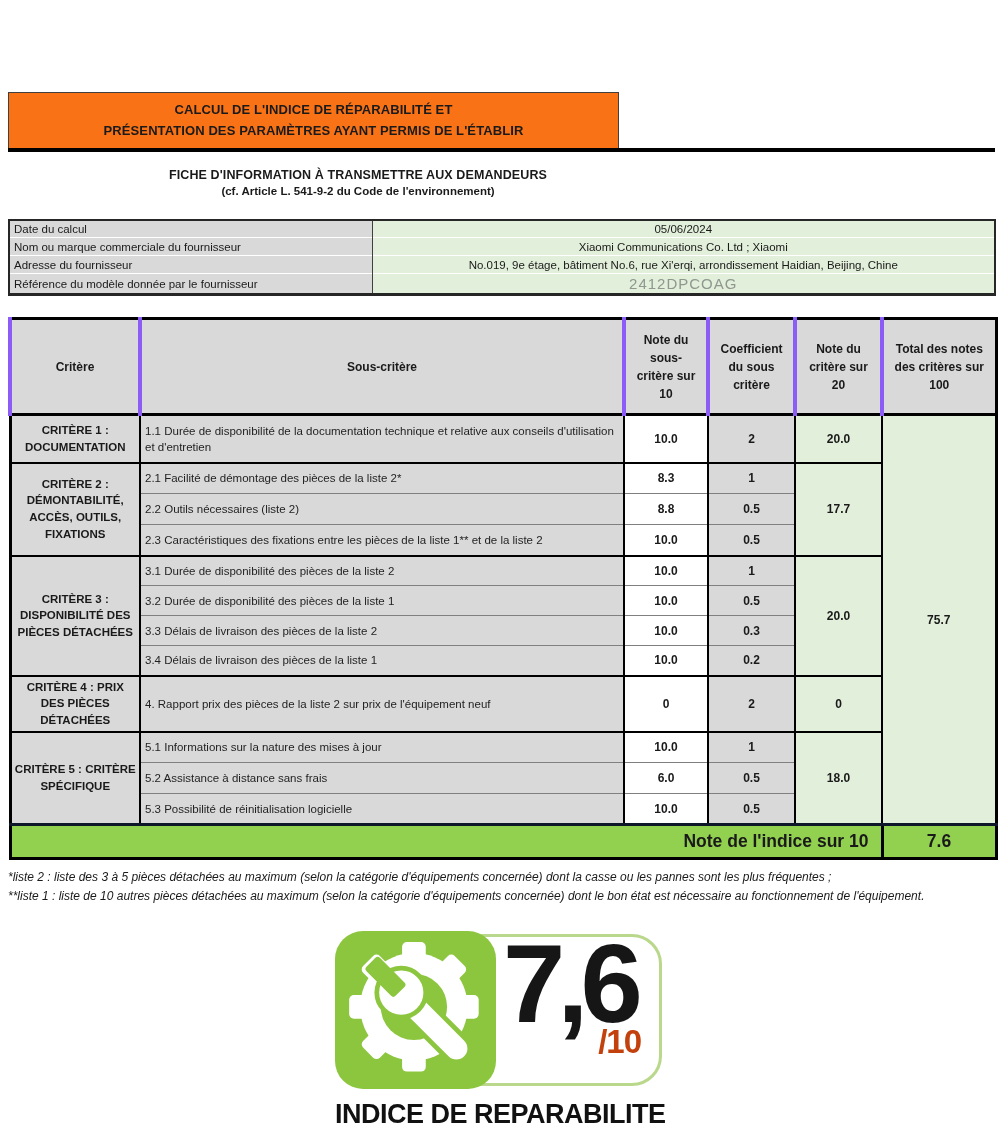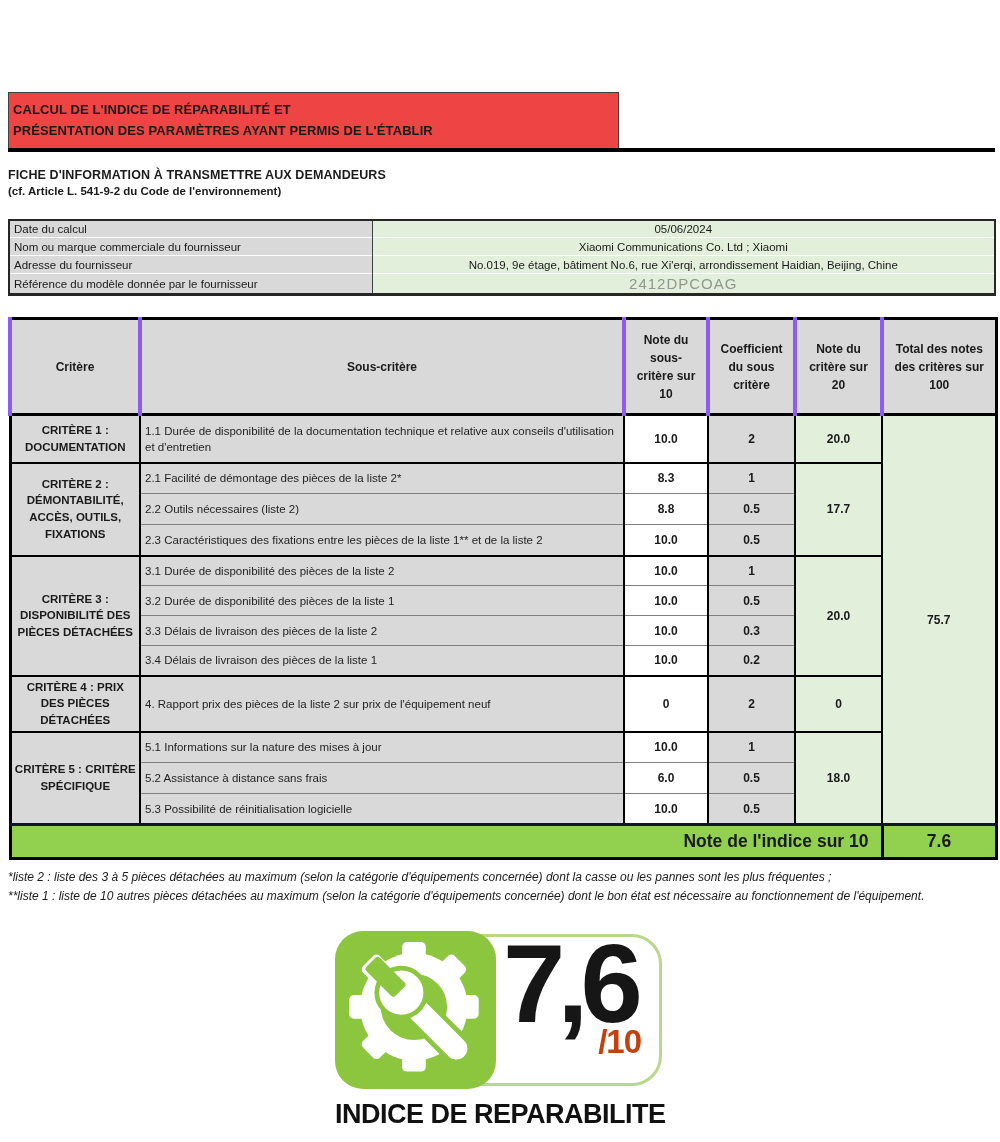--- a/index.html
+++ b/index.html
@@ -10,32 +10,32 @@
     overflow:hidden;
   }
   .page { position:absolute; left:0; top:0; width:1000px; }
 
   
   .header-row {
     margin:92px 5px 0 8px; display:flex; align-items:stretch;
     border-bottom:4px solid #000;
   }
   .title-box {
-    width:611px; background:#ef4444; border:1px solid #404040; border-bottom:none;
-    padding:7px 4px 6px 4px;
+    width:611px; background:#f97316; border:1px solid #404040; border-bottom:none;
+    text-align:center; padding:7px 4px 6px 4px;
     font-weight:bold; font-size:13px; line-height:1.6; letter-spacing:.1px;
   }
   .category-box {
     flex:1; background:#fff; border:2px solid #000; border-bottom:none; border-left-width:3px;
     display:flex; align-items:center; justify-content:center;
     font-weight:bold; font-style:italic; font-size:13px;
   }
 
   
-  .subtitle { width:700px; margin:16px 0 0 8px; }
+  .subtitle { width:700px; margin:16px 0 0 8px; text-align:center; }
   .subtitle .l1 { font-weight:bold; font-size:12.5px; letter-spacing:.1px; }
   .subtitle .l2 { font-weight:bold; font-size:11.5px; margin-top:3px; }
 
   
   table { border-collapse:collapse; }
   .info {
     margin:22px 0 8px 8px; width:988px;
     border:2px solid #262626; border-bottom-width:3px;
   }
   .info td { height:18px; font-size:11.5px; border-top:1px solid #fff; }

